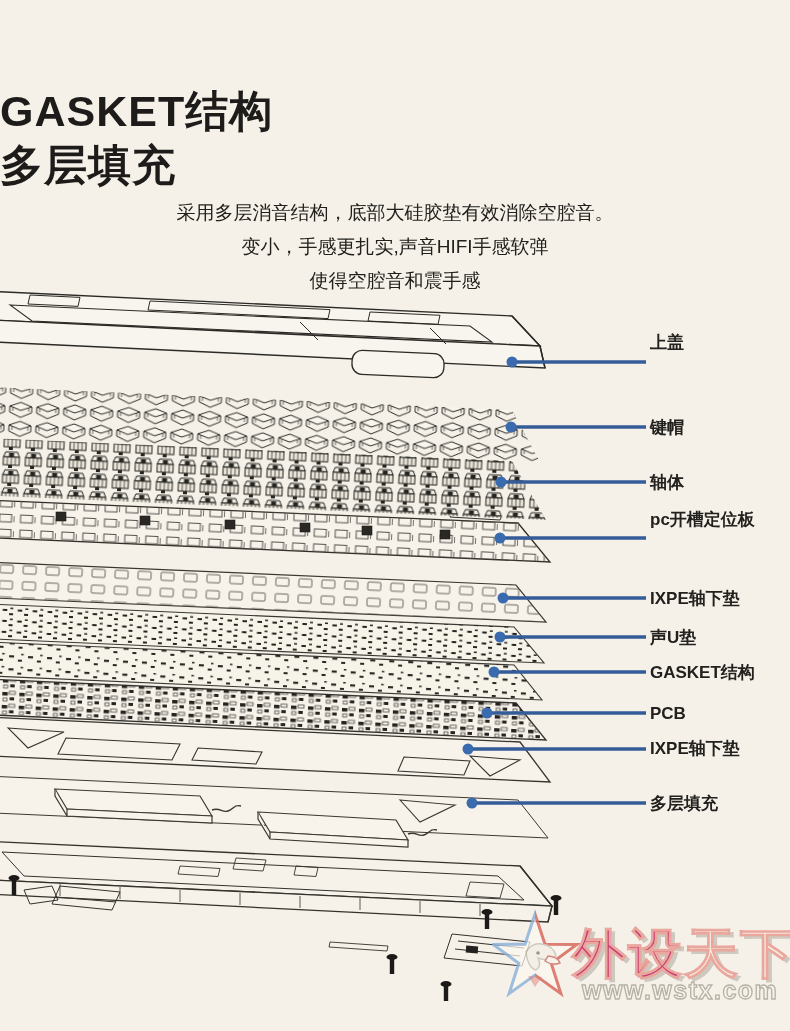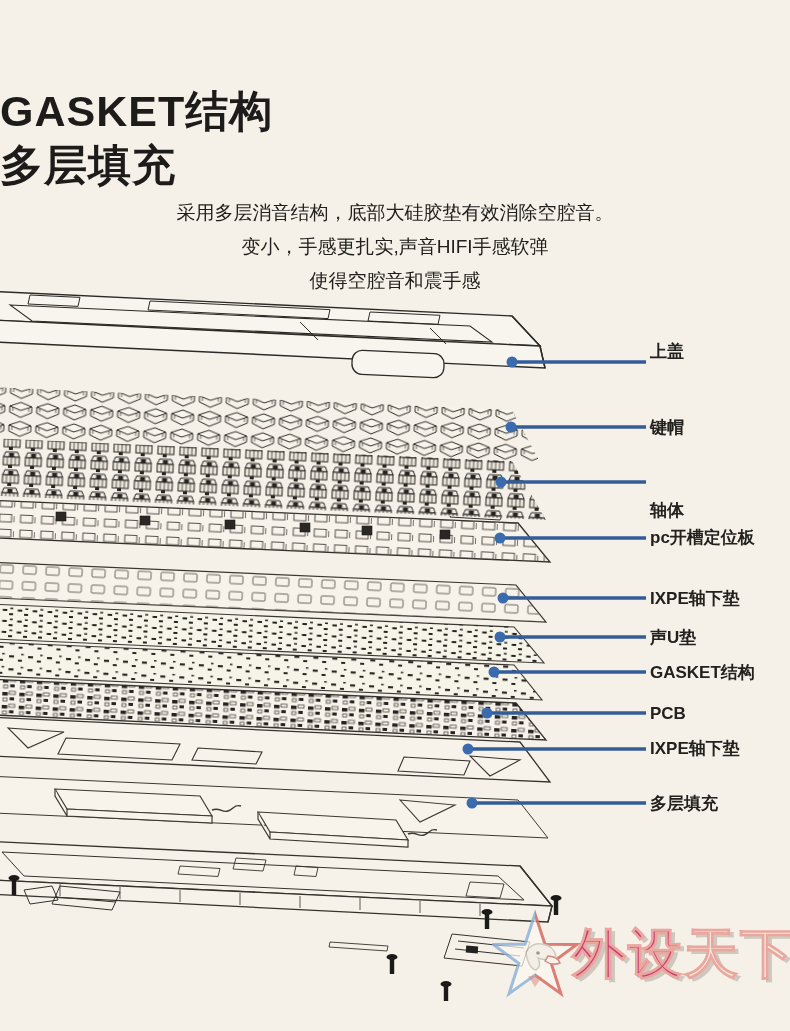--- a/index.html
+++ b/index.html
@@ -231,24 +231,24 @@
         <circle class="leader-dot" cx="494" cy="672" r="5.5" style="fill: rgb(58, 107, 174);"></circle>
       <line class="leader-line" x1="487" y1="713" x2="646" y2="713" style="stroke: rgb(51, 92, 152);"></line>
         <circle class="leader-dot" cx="487" cy="713" r="5.5" style="fill: rgb(58, 107, 174);"></circle>
       <line class="leader-line" x1="468" y1="749" x2="646" y2="749" style="stroke: rgb(51, 92, 152);"></line>
         <circle class="leader-dot" cx="468" cy="749" r="5.5" style="fill: rgb(58, 107, 174);"></circle>
       <line class="leader-line" x1="472" y1="803" x2="646" y2="803" style="stroke: rgb(51, 92, 152);"></line>
         <circle class="leader-dot" cx="472" cy="803" r="5.5" style="fill: rgb(58, 107, 174);"></circle>
     </g>
   </svg>
 
-  <div class="part-label" style="top:340px">上盖</div>
+  <div class="part-label" style="top:331px">上盖</div>
   <div class="part-label" style="top:416px">键帽</div>
-  <div class="part-label" style="top:499px">轴体</div>
-  <div class="part-label" style="top:526px">pc开槽定位板</div>
+  <div class="part-label" style="top:471px">轴体</div>
+  <div class="part-label" style="top:508px">pc开槽定位板</div>
   <div class="part-label" style="top:587px">IXPE轴下垫</div>
   <div class="part-label" style="top:626px">声U垫</div>
   <div class="part-label" style="top:661px">GASKET结构</div>
   <div class="part-label" style="top:702px">PCB</div>
   <div class="part-label" style="top:737px">IXPE轴下垫</div>
   <div class="part-label" style="top:792px">多层填充</div>
 
   <svg class="wm-star" width="88" height="100" viewBox="0 0 88 100">
     <defs>
       <clipPath id="halfL">
@@ -260,14 +260,15 @@
     </defs>
     <path d="M43 6 L53 36.2 L84.8 36.4 L59.2 55.3 L68.9 85.6 L43 67 L17.1 85.6 L26.8 55.3 L1.2 36.4 L33 36.2 Z" fill="rgba(251,248,241,0.85)" stroke="none"></path>
     <path d="M43 6 L53 36.2 L84.8 36.4 L59.2 55.3 L68.9 85.6 L43 67 L17.1 85.6 L26.8 55.3 L1.2 36.4 L33 36.2 Z" fill="none" stroke="#8fb3da" stroke-width="3" clip-path="url(#halfL)"></path>
     <path d="M43 6 L53 36.2 L84.8 36.4 L59.2 55.3 L68.9 85.6 L43 67 L17.1 85.6 L26.8 55.3 L1.2 36.4 L33 36.2 Z" fill="none" stroke="#d96b61" stroke-width="3" clip-path="url(#halfR)"></path>
     <path d="M34 44 q6 -10 16 -8 q12 2 14 12 q-8 6 -18 2 q4 8 -2 12 q-8 -2 -10 -18 Z" fill="#f3efe6" stroke="#c9c3b6" stroke-width="1.5"></path>
     <path d="M56 48 q10 1 12 7 q-8 3 -15 -2 Z" fill="#f8f4ec" stroke="#cf7a72" stroke-width="1.5"></path>
     <circle cx="46" cy="45" r="1.8" fill="#8a857c"></circle>
     <path d="M36 68 L50 69 L43 79 Z" fill="rgba(217,107,97,0.5)"></path>
   </svg>
   <div class="wm-brand"><span class="p1">外设</span><span class="p2">天下</span></div>
+  <div class="wm-url">www.wstx.com</div>
 
 </div>
 
 </body></html>

